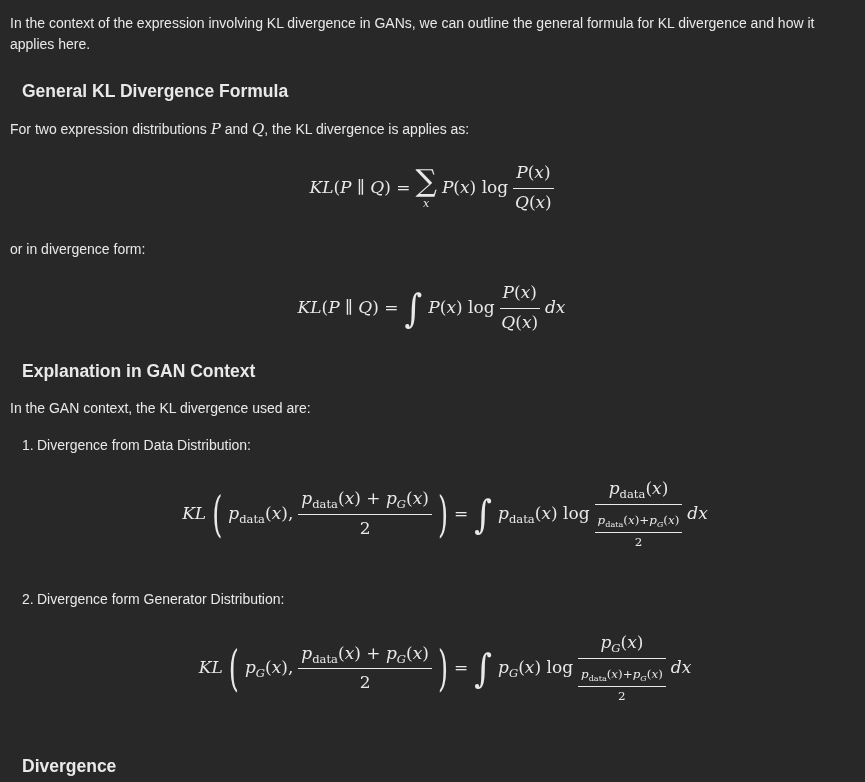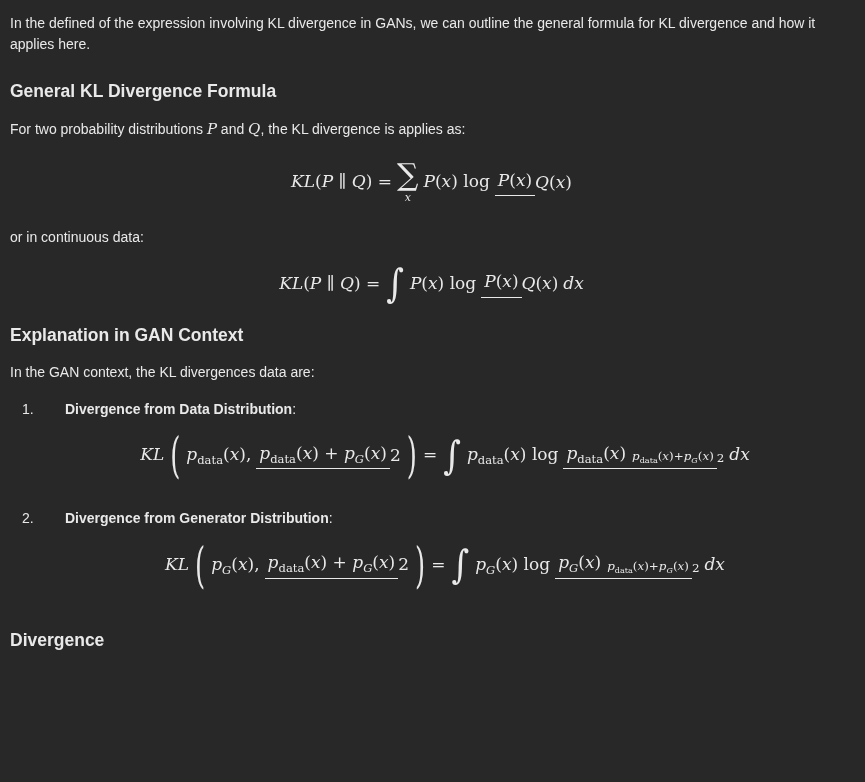--- a/index.html
+++ b/index.html
@@ -4,94 +4,94 @@
 <style>
   html,body { margin:0; padding:0; }
   body {
     width:865px; min-height:782px; box-sizing:border-box;
     background:#282828; color:#e9e9e9;
     font-family:"Liberation Sans", sans-serif;
     font-size:14px; line-height:1.5;
     padding:13px 12px 10px 10px;
   }
   p { margin:0 0 16px; }
-  h3 { font-size:17.5px; font-weight:700; margin:26px 0 15px; line-height:1.25; }
+  h3 { font-size:17.5px; font-weight:700; margin:26px 12px 15px; line-height:1.25; }
 
   
   .m, .im, .frac, .ifrac, .sumwrap, .intg, .bigp, .sumsym {
     font-family:"DejaVu Serif", serif;
   }
   .it { font-style:italic; }
   .rm { font-style:normal; }
   sub { font-size:0.68em; line-height:0; }
 
   .eq {
     display:flex; justify-content:center; align-items:center;
     font-size:17px; gap:5px; margin:20px 0 24px;
   }
-  .frac { display:inline-flex; flex-direction:row; }
+  .frac { display:inline-flex; flex-direction:column; }
   .frac .fn { border-bottom:1.4px solid currentColor; padding:0 3px 2px; text-align:center; }
   .frac .fd { padding-top:1px; text-align:center; align-self:center; }
   .frac .inner { font-size:0.70em; }
 
   .sumwrap { display:inline-flex; flex-direction:column; align-items:center; line-height:1; }
   .sumsym { font-size:30px; line-height:1; }
   .sumsub { font-size:11px; font-style:italic; margin-top:2px; }
 
   .intg { font-size:34px; line-height:0.9; display:inline-block; transform:scaleY(1.15); padding:0 1px; }
   .bigp { font-size:26px; line-height:1; display:inline-block; transform:scaleY(1.9); padding:0 1px; }
 
   .im { font-size:15px; }
 
   
   .olist { margin:0 0 16px; padding-left:12px; }
   .olist .li { display:grid; grid-template-columns:15px 1fr; margin-bottom:14px; }
   .olist .li .marker { grid-column:1; }
   .olist .li .li-label { grid-column:2; }
   .olist .li .eq { grid-column:2; }
-  strong { font-weight:700;margin-left:28px; }
+  strong { font-weight:400; }
 </style>
 </head>
 <body style="background: rgb(40, 40, 40); color: rgb(233, 233, 233);">
 
-<p>In the defined of the expression involving KL divergence in GANs, we can outline the general formula for KL divergence and how it applies here.</p>
+<p>In the context of the expression involving KL divergence in GANs, we can outline the general formula for KL divergence and how it applies here.</p>
 
 <h3>General KL Divergence Formula</h3>
 
-<p><span>For two probability distributions </span><span class="im"><span class="it">P</span></span><span> and </span><span class="im"><span class="it">Q</span></span><span>, the KL divergence is applies as:</span></p>
+<p><span>For two expression distributions </span><span class="im"><span class="it">P</span></span><span> and </span><span class="im"><span class="it">Q</span></span><span>, the KL divergence is applies as:</span></p>
 
 <div class="eq">
   <span class="m"><span class="it">K</span><span class="it">L</span><span class="rm">(</span><span class="it">P</span> <span class="rm">∥</span> <span class="it">Q</span><span class="rm">)</span> <span class="rm">=</span></span>
   <span class="sumwrap">
     <span class="sumsym">∑</span>
     <span class="sumsub"><span class="it">x</span></span>
   </span>
   <span class="m"><span class="it">P</span><span class="rm">(</span><span class="it">x</span><span class="rm">)</span> <span class="rm">log</span></span>
   <span class="frac">
     <span class="fn"><span class="it">P</span><span class="rm">(</span><span class="it">x</span><span class="rm">)</span></span>
     <span class="fd"><span class="it">Q</span><span class="rm">(</span><span class="it">x</span><span class="rm">)</span></span>
   </span>
 </div>
 
-<p>or in continuous data:</p>
+<p>or in divergence form:</p>
 
 <div class="eq">
   <span class="m"><span class="it">K</span><span class="it">L</span><span class="rm">(</span><span class="it">P</span> <span class="rm">∥</span> <span class="it">Q</span><span class="rm">)</span> <span class="rm">=</span></span>
   <span class="intg">∫</span>
   <span class="m"><span class="it">P</span><span class="rm">(</span><span class="it">x</span><span class="rm">)</span> <span class="rm">log</span></span>
   <span class="frac">
     <span class="fn"><span class="it">P</span><span class="rm">(</span><span class="it">x</span><span class="rm">)</span></span>
     <span class="fd"><span class="it">Q</span><span class="rm">(</span><span class="it">x</span><span class="rm">)</span></span>
   </span>
   <span class="m"><span class="it">d</span><span class="it">x</span></span>
 </div>
 
 <h3>Explanation in GAN Context</h3>
 
-<p>In the GAN context, the KL divergences data are:</p>
+<p>In the GAN context, the KL divergence used are:</p>
 
 <div class="olist">
 
   <div class="li">
     <span class="marker">1.</span>
     <span class="li-label"><strong>Divergence from Data Distribution</strong><span>:</span></span>
     <div class="eq">
       <span class="m"><span class="it">K</span><span class="it">L</span></span>
       <span class="bigp">(</span>
       <span class="m"><span class="it">p</span><sub><span class="rm">data</span></sub><span class="rm">(</span><span class="it">x</span><span class="rm">)</span><span class="rm">,</span></span>
@@ -111,21 +111,21 @@
             <span class="fd"><span class="rm">2</span></span>
           </span>
         </span>
       </span>
       <span class="m"><span class="it">d</span><span class="it">x</span></span>
     </div>
   </div>
 
   <div class="li">
     <span class="marker">2.</span>
-    <span class="li-label"><strong>Divergence from Generator Distribution</strong><span>:</span></span>
+    <span class="li-label"><strong>Divergence form Generator Distribution</strong><span>:</span></span>
     <div class="eq">
       <span class="m"><span class="it">K</span><span class="it">L</span></span>
       <span class="bigp">(</span>
       <span class="m"><span class="it">p</span><sub><span class="it">G</span></sub><span class="rm">(</span><span class="it">x</span><span class="rm">)</span><span class="rm">,</span></span>
       <span class="frac">
         <span class="fn"><span class="it">p</span><sub><span class="rm">data</span></sub><span class="rm">(</span><span class="it">x</span><span class="rm">)</span> <span class="rm">+</span> <span class="it">p</span><sub><span class="it">G</span></sub><span class="rm">(</span><span class="it">x</span><span class="rm">)</span></span>
         <span class="fd"><span class="rm">2</span></span>
       </span>
       <span class="bigp">)</span>
       <span class="m"><span class="rm">=</span></span>

